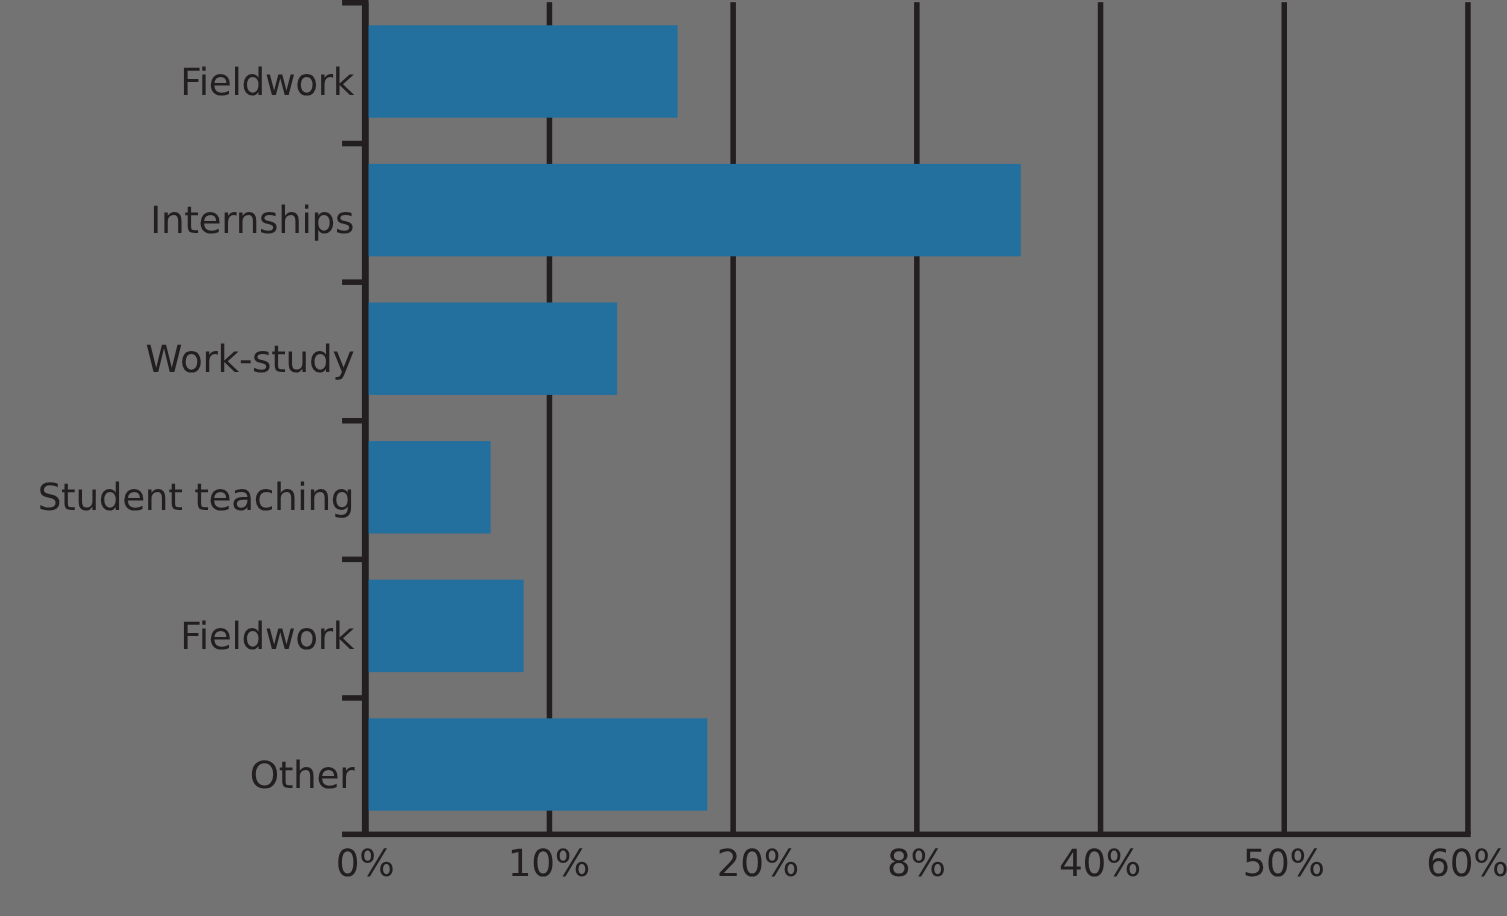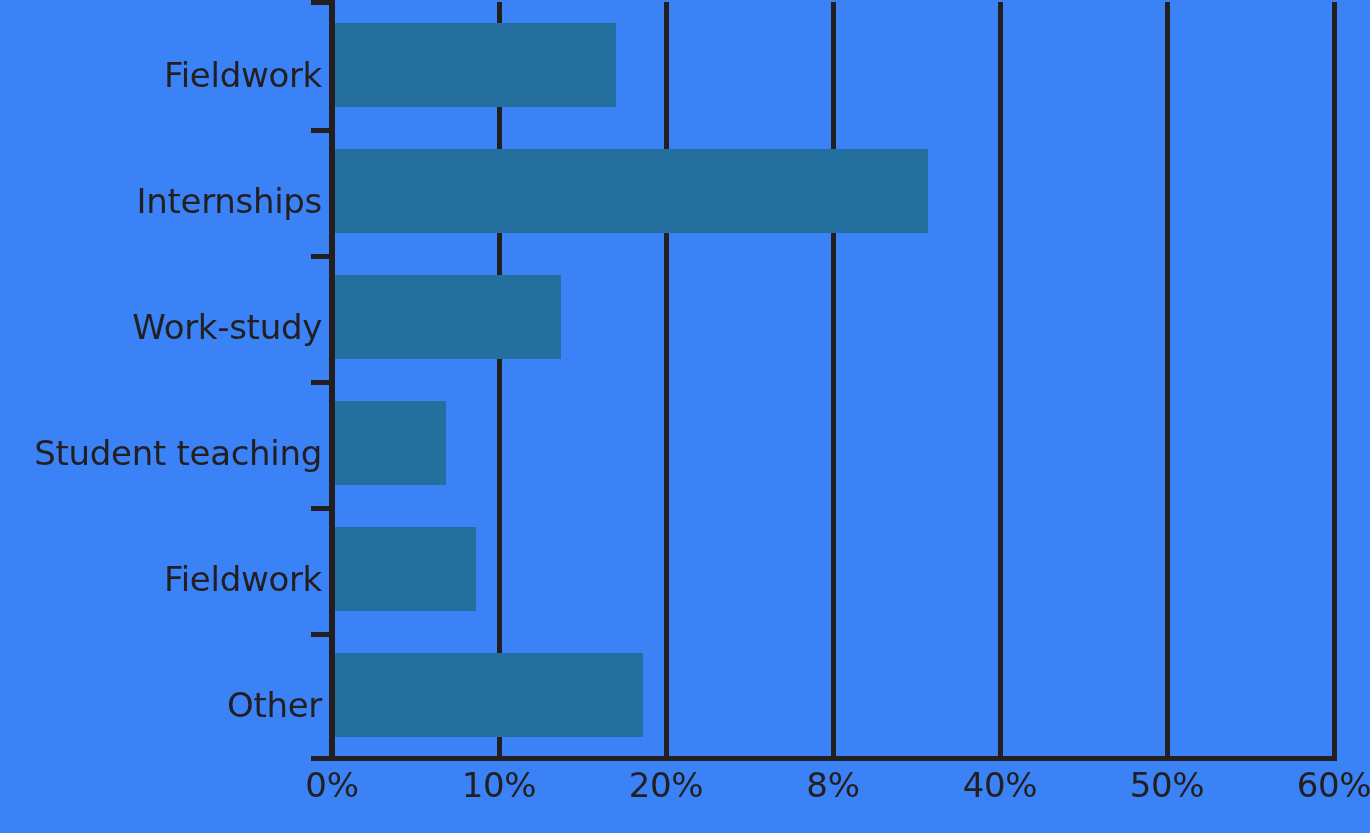--- a/index.html
+++ b/index.html
@@ -93,21 +93,21 @@
     color: #231f20;
     line-height: 1;
     white-space: nowrap;
     transform: translateX(-50%);
     letter-spacing: -0.3px;
   }
 </style>
 </head>
 <body>
 
-<div id="chart-root" style="background: #3b82f6;">
+<div id="chart-root" style="background: #737373;">
 
   <div class="plot-area">
     <div class="gridline" style="left: 0px; background: rgb(35, 31, 32);"></div>
     <div class="gridline" style="left: 167px; background: rgb(35, 31, 32);"></div>
     <div class="gridline" style="left: 334px; background: rgb(35, 31, 32);"></div>
     <div class="gridline" style="left: 501px; background: rgb(35, 31, 32);"></div>
     <div class="gridline" style="left: 668px; background: rgb(35, 31, 32);"></div>
     <div class="gridline" style="left: 835px; background: rgb(35, 31, 32);"></div>
     <div class="gridline" style="left: 1002px; background: rgb(35, 31, 32);"></div>
 
@@ -132,19 +132,19 @@
 
   <div class="ylabel" style="top:58px;">Fieldwork</div>
   <div class="ylabel" style="top:184px;margin-left:12px;">Internships</div>
   <div class="ylabel" style="top:436px;">Student teaching</div>
   <div class="ylabel" style="top:310px;">Work-study</div>
   <div class="ylabel" style="top:562px;">Fieldwork</div>
   <div class="ylabel" style="top:688px;">Other</div>
 
   <div class="xlabel" style="left:332px;">0%</div>
   <div class="xlabel" style="left:499px;">10%</div>
-  <div class="xlabel" style="left:666px;">20%</div>
+  <div class="xlabel" style="left:689px;">20%</div>
   <div class="xlabel" style="left:833px;">8%</div>
   <div class="xlabel" style="left:1000px;">40%</div>
   <div class="xlabel" style="left:1167px;">50%</div>
   <div class="xlabel" style="left:1334px;">60%</div>
 
 </div>
 
 </body></html>

